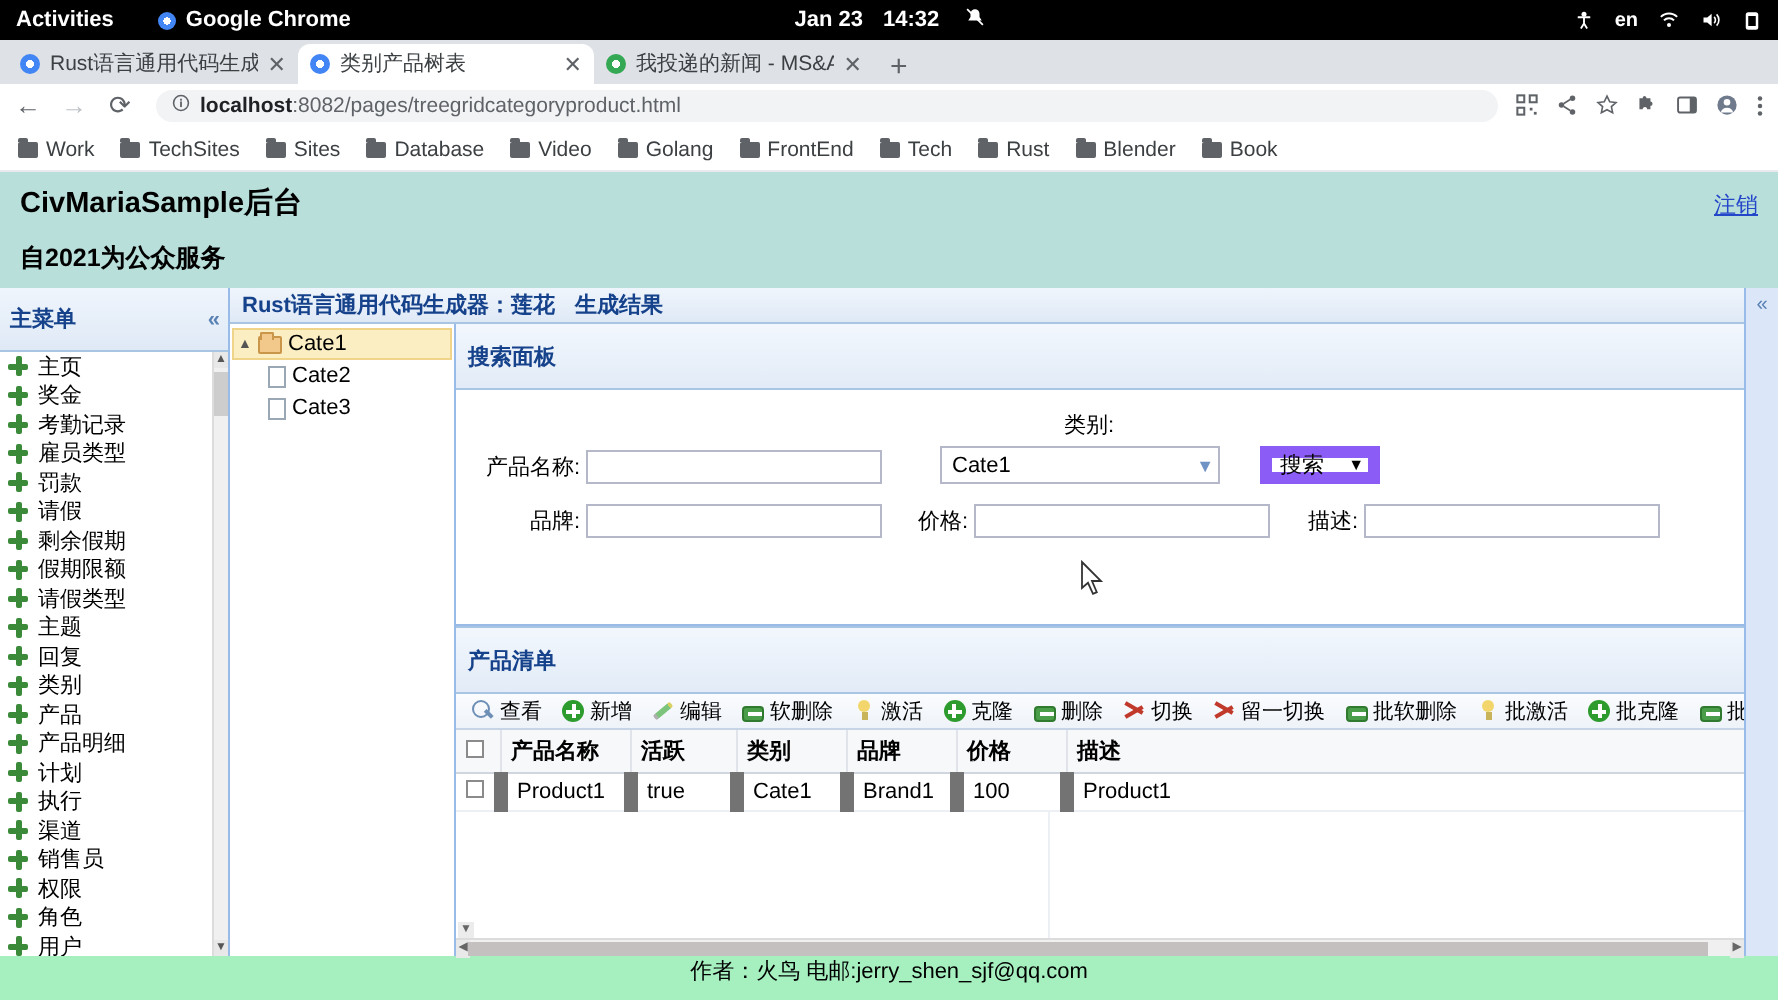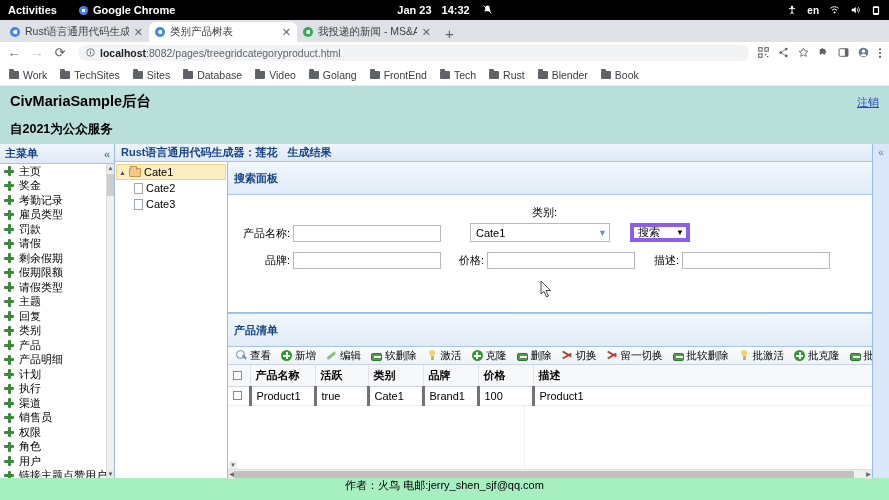--- a/index.html
+++ b/index.html
@@ -85,21 +85,21 @@
   .logout {
     position:absolute; right:10px; top:9px; color:#2446c9; font-size:11px; text-decoration:underline;
   }
 
   .body-wrap { flex:1; display:flex; background:#fff; min-height:0; }
 
   
   .leftpanel { width:115px; border-right:1px solid #99bbe8; display:flex; flex-direction:column;
      background:#fff; }
   .panel-head {
-    height:20px; display:flex; align-items:center; justify-content:space-between;
+    height:32px; display:flex; align-items:center; justify-content:space-between;
     padding: 0 4px 0 5px; font-size:11px; font-weight:bold; color:#15428b;
     background: linear-gradient(#eff5fc, #dfe9f6); border-bottom:1px solid #a9c5e4;
   }
   .panel-head .collapse { color:#5a82b5; font-size:11px; }
   .menu-list { flex:1; overflow:hidden; position:relative; background:#fff; }
   .menu-item { display:flex; align-items:center; gap:5px; padding: 1px 4px; height:14.5px;
      font-size:11px; color:#000; white-space:nowrap; }
   .menu-item .plusico {
     width:10px; height:10px; flex:0 0 10px; position:relative;
   }
@@ -154,21 +154,21 @@
   .fld input[type=text] {
     height:17px; border:1px solid #b5b8c8; background:#fff; font-size:11px; padding:0 3px;
     outline:none; font-family:inherit;
   }
   .sel-box {
     height:19px; border:1px solid #b5b8c8; background:#fff; font-size:11px;
     display:flex; align-items:center; padding:0 2px 0 5px; color:#000; position:relative;
   }
   .sel-box .caret { margin-left:auto; color:#6f93c4; font-size:9px; padding-left:6px; }
   .sel-native {
-    height:19px; border:4px solid #8b5cf6; background:#fff; font-size:11px; font-family:inherit;
+    height:19px; border:6px solid #8b5cf6; background:#fff; font-size:11px; font-family:inherit;
     padding: 0 2px 0 4px; color:#000;
   }
 
   .grid-wrap { flex:1; display:flex; flex-direction:column; min-height:0; }
   .gtoolbar {
     height:18px; display:flex; align-items:center; gap:0px; padding:0 3px; overflow:hidden;
     background: linear-gradient(#fbfcfe, #eef3f9); border-bottom:1px solid #c6d4e6;
   }
   .tbtn { display:flex; align-items:center; gap:3px; font-size:10.5px; color:#000;
      padding: 0 5px; white-space:nowrap; }
@@ -193,21 +193,21 @@
   .ico.arrows:after { content:''; position:absolute; left:0px; top:3px; width:10px; height:2px;
      background:#c0392b; transform:rotate(30deg); }
 
   .gtable { flex:1; display:flex; flex-direction:column; min-height:0; overflow:hidden; }
   table.grid { border-collapse:collapse; width:100%; table-layout:fixed; }
   table.grid th {
     background:#f7f8fa; border-right:1px solid #e0e4ea; border-bottom:1px solid #cfd6df;
     font-size:11px; font-weight:bold; color:#000; text-align:left; padding:3px 5px; height:18px;
   }
   table.grid td {
-    border-right:3px solid #737373; border-bottom:1px solid #eceff3;
+    border-right:7px solid #737373; border-bottom:1px solid #eceff3;
     font-size:11px; color:#000; padding:3px 5px; height:18px; background:#fff;
   }
   .cbx { width:9px; height:9px; border:1px solid #8b8b8b; background:#fff; display:inline-block; }
   .grid-blank { flex:1; background:#fff; border-right:1px solid #eceff3; }
 
   .hscroll { height:9px; background:#f0f0f0; border-top:1px solid #dcdcdc; position:relative; }
   .hscroll .thumb { position:absolute; left:6px; top:1px; height:7px; width:620px; background:#c5c0c0; }
   .hscroll .ar { position:absolute; top:0; width:7px; height:9px; background:#e9e9e9; font-size:6px;
      text-align:center; line-height:9px; color:#666; }
   .hscroll .ar.l { left:0; } .hscroll .ar.r { right:0; }

